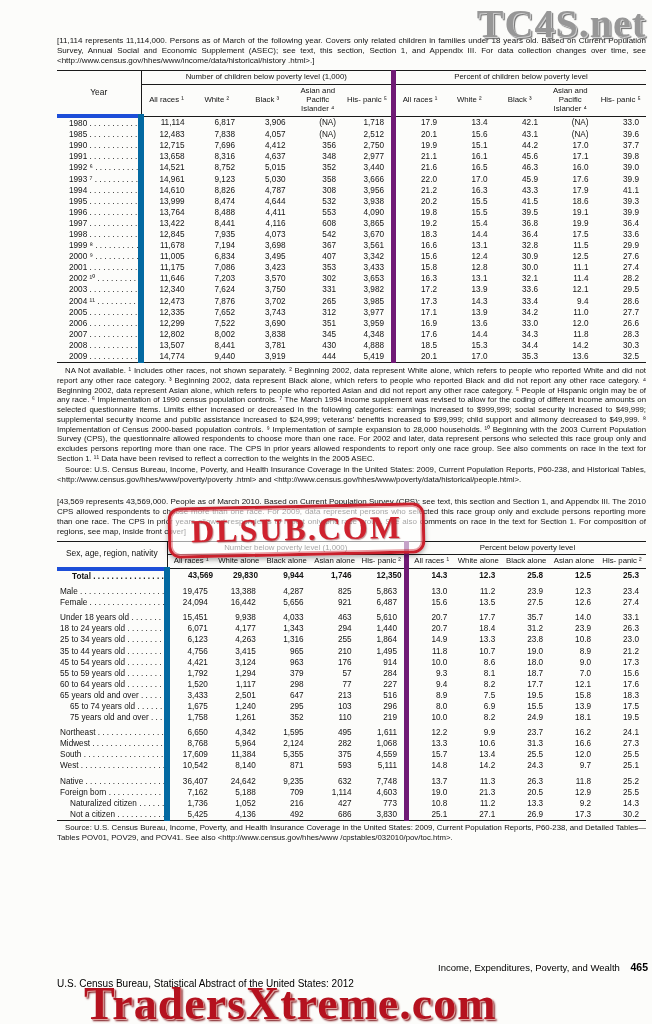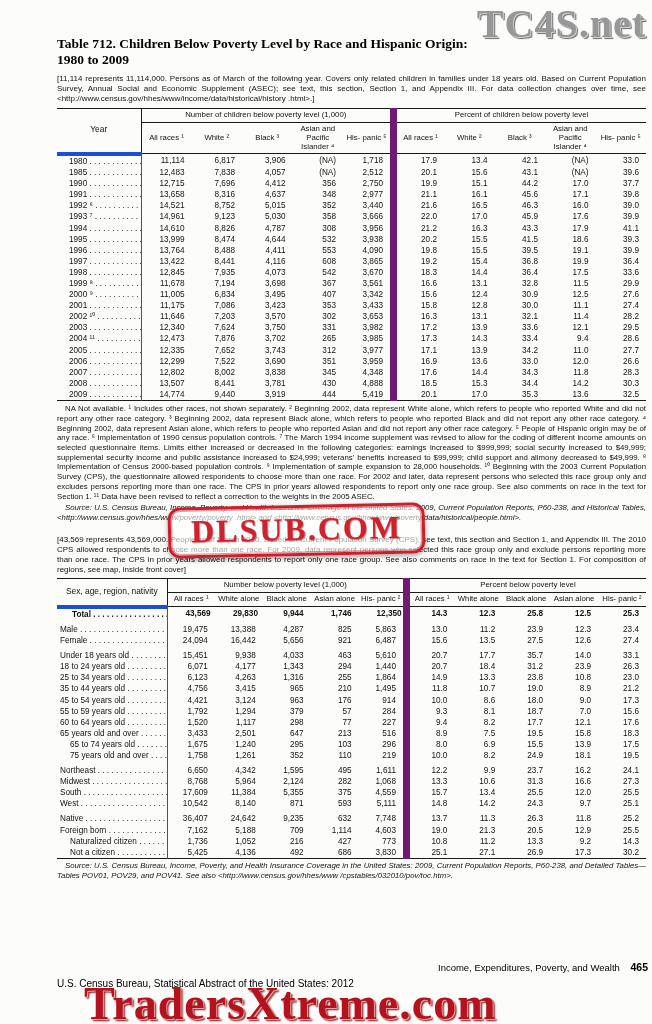--- a/index.html
+++ b/index.html
@@ -12,36 +12,36 @@
                line-height:1.22; margin:0 0 5px 0; color:#000; }
   .tbl-note { font-size:8px; line-height:1.24; text-align:justify; margin:0 0 4px 0; }
 
   table.stat { border-collapse:collapse; table-layout:fixed; width:100%; }
   .stat thead { border-top:1.2px solid #1a1a1a; }
   .stat th { font-weight:normal; font-size:7.8px; line-height:1.15; text-align:center;
              vertical-align:middle; padding:2px 1px; }
   .stat th.group { border-bottom:1px solid #1a1a1a; }
   .stat tr.cols th { border-bottom:1px solid #1a1a1a; }
   .stat th.stubhead { border-right:1px solid #1a1a1a; border-bottom:4px solid #1d4ed8; font-size:8.4px; }
-  .stat .sep { border-right:7px solid #701a75; }
+  .stat .sep { border-right:5px solid #701a75; }
   .stat tbody { border-bottom:1.2px solid #1a1a1a; }
   .stat td { font-size:8.2px; line-height:11.1px; padding:0; }
-  .stat td.stub { border-right:1px solid #0369a1; overflow:hidden; white-space:nowrap; padding-left:12px; }
+  .stat td.stub { border-right:6px solid #0369a1; overflow:hidden; white-space:nowrap; padding-left:12px; }
   .stat td.stub::after { content:" . . . . . . . . . . . . . . . . . . . . . . . . . . . . . . . . . . ."; }
   .stat td.num { text-align:right; padding-right:7px; white-space:nowrap; }
   .stat tr.bold td { font-weight:bold;padding-left:18px; }
   .stat tr.gap td { padding-top:4px; }
   .t712 col.c-stub { width:84px; }
   .t713 col.c-stub { width:110px; }
   .t713 td.stub { padding-left:3px;text-align:center; }
   .t713 tr.bold td.stub { padding-left:15px; }
   .t713 td.stub.indent { padding-left:13px; }
 
   .footnotes { font-size:7.8px; line-height:1.25; text-align:justify; text-indent:8px; margin:3px 0 0 0; }
-  .source { font-size:7.8px; line-height:1.25; text-align:justify; text-indent:8px; margin:2px 0 0 0;font-style:italic; }
+  .source { font-size:7.8px; line-height:1.25; text-align:justify; text-indent:8px; margin:2px 0 0 0; }
   .fn-center { text-align:center; text-indent:0; }
   .sect-gap { margin-top:12px; }
 
   .wm-top { position:absolute; top:0; right:6px; font-family:"Liberation Serif", serif; font-weight:bold;
             font-size:40px; letter-spacing:1px; color:#979797;
             text-shadow:1px 1px 0 #cfcfcf, 2px 2px 1px #6e6e6e; z-index:5; }
   .stamp { position:absolute; top:505px; left:168px; transform:rotate(-1.2deg); z-index:6;
            border:3px solid #c9202c; border-radius:12px; padding:3px 20px 5px;
            background:rgba(255,255,255,0.6);
            box-shadow:0 2px 5px rgba(0,0,0,0.35), inset 0 0 0 1.5px rgba(201,32,44,0.45); }
@@ -58,24 +58,20 @@
 </head>
 <body>
 
 <div class="page">
 
   <div class="wm-top">TC4S.net</div>
 
   <div class="content">
 
     <section>
-      <h2 class="tbl-title">
-        <span>Table 712. Children Below Poverty Level by Race and Hispanic Origin:</span><br>
-        <span>1980 to 2009</span>
-      </h2>
       <p class="tbl-note">[11,114 represents 11,114,000. Persons as of March of the following year. Covers only related children in families under 18 years old. Based on Current Population Survey, Annual Social and Economic Supplement (ASEC); see text, this section, Section 1, and Appendix III. For data collection changes over time, see &lt;http://www.census.gov/hhes/www/income/data/historical/history .html&gt;.]</p>
 
       <table class="stat t712">
         <colgroup>
             <col class="c-stub">
             <col span="10" class="c-num">
           </colgroup>
         <thead>
           <tr>
             <th class="stubhead" rowspan="2">Year</th>

